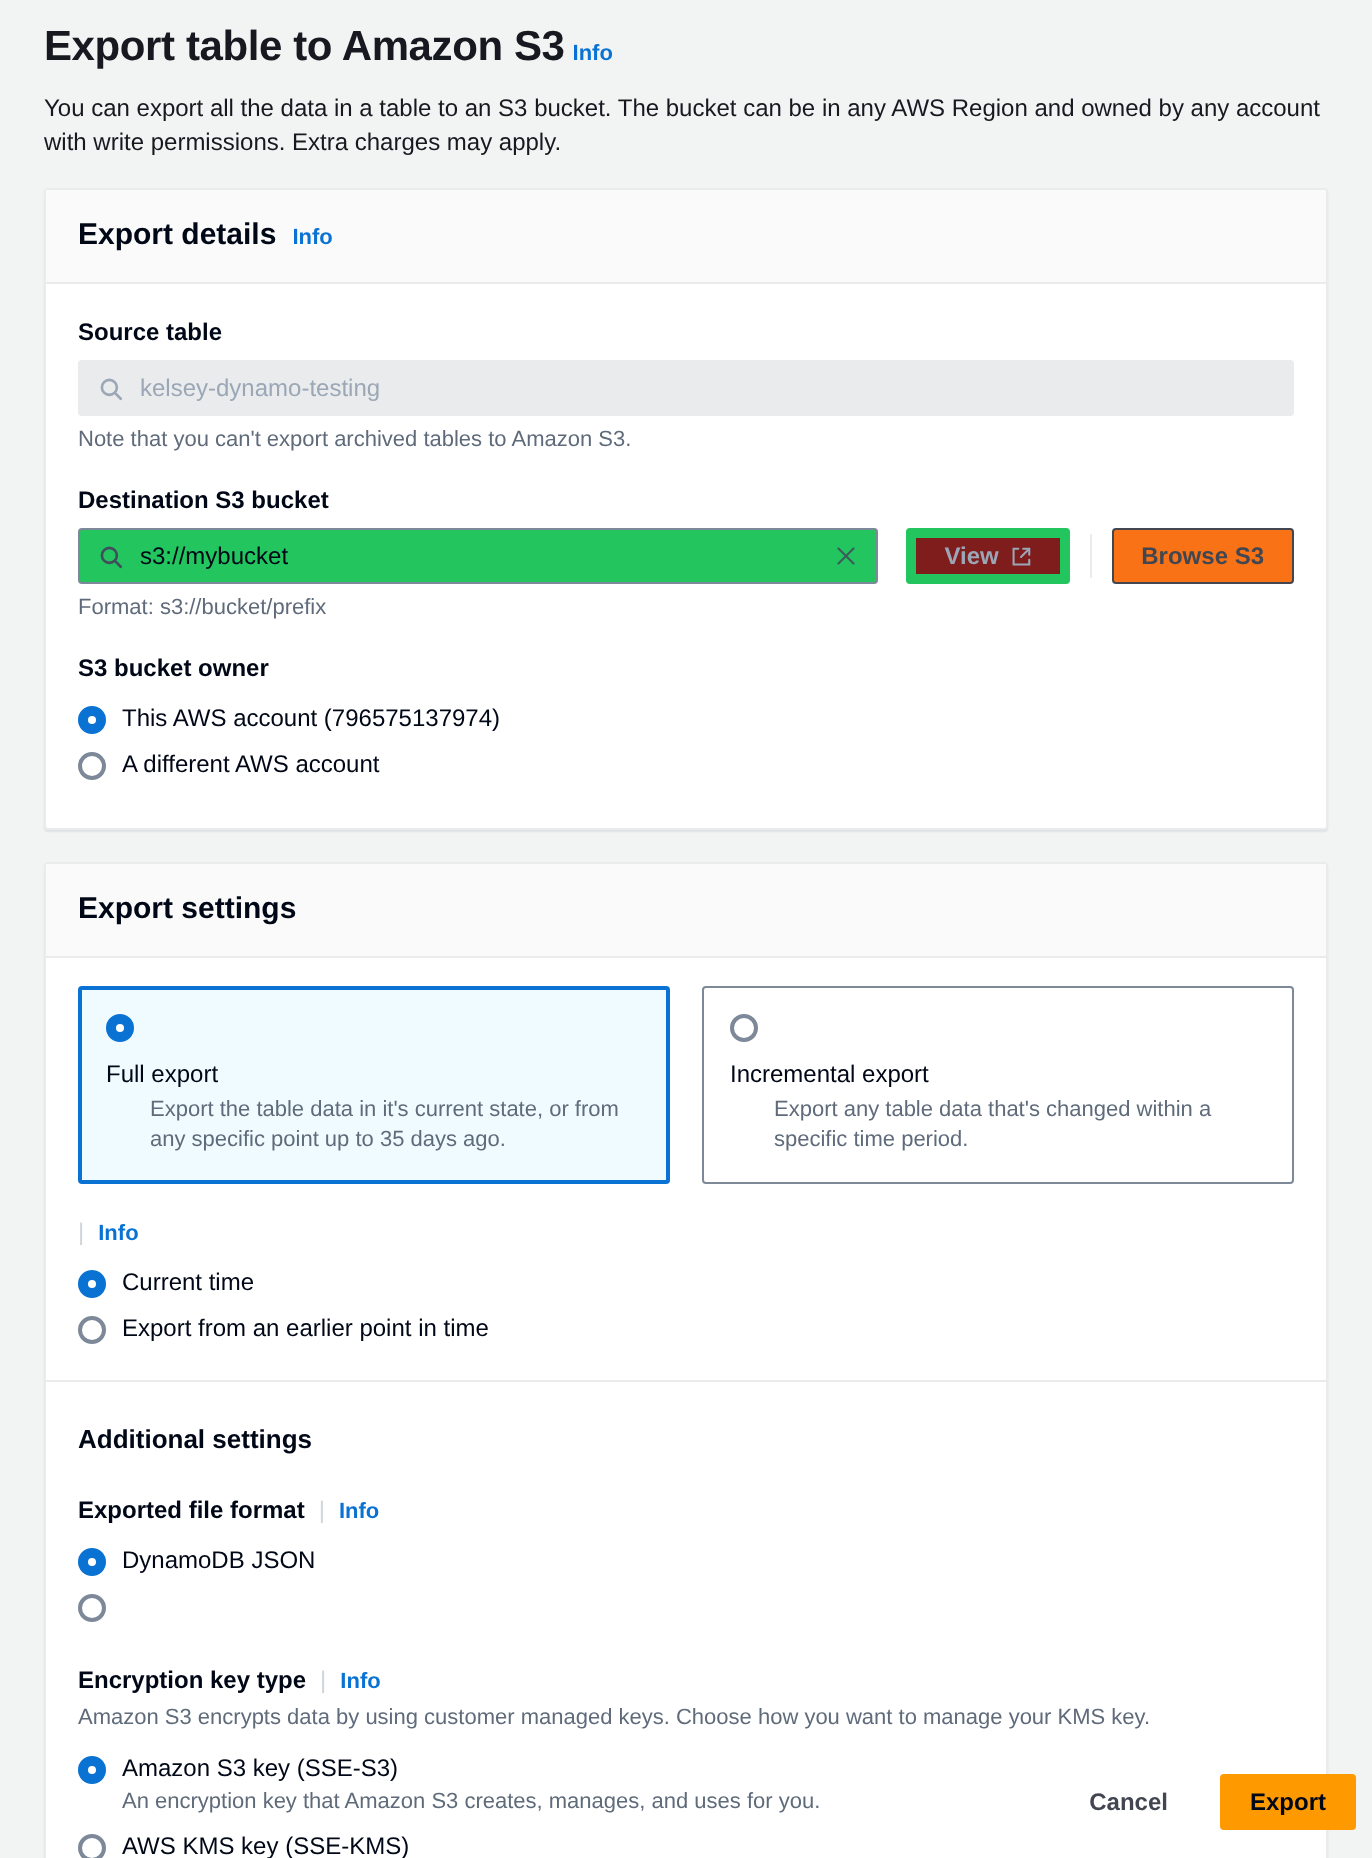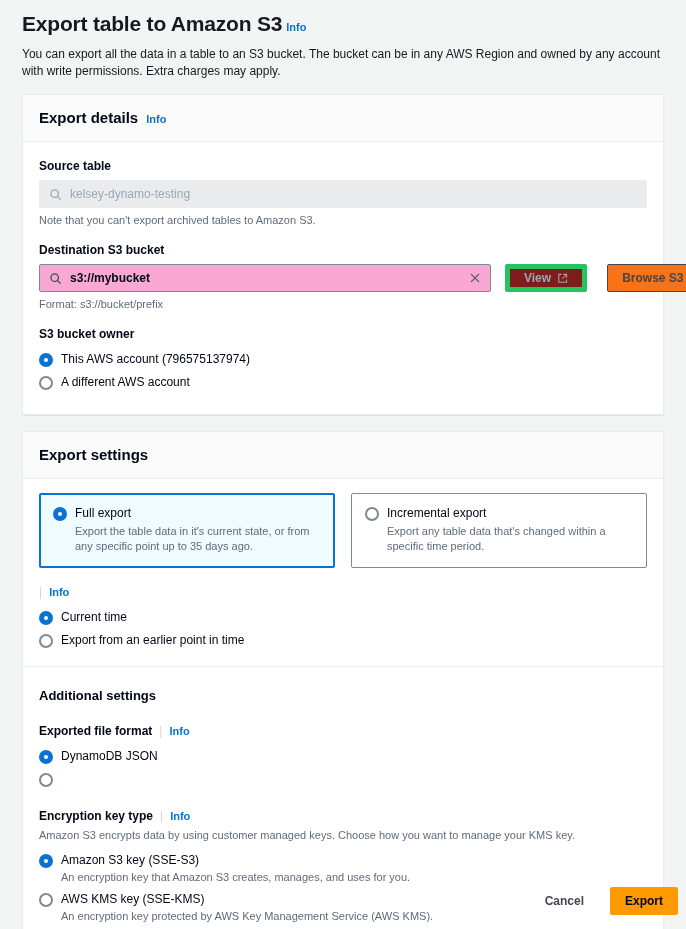--- a/index.html
+++ b/index.html
@@ -60,22 +60,22 @@
   .input-box {
     display: flex; align-items: center; gap: 8px;
     height: 28px; padding: 4px 9px; border-radius: 2px;
     font-size: 12px; flex: 0 0 auto;
   }
   .input-box.disabled {
     background: #e9ebed; border: 1px solid #e9ebed;
     color: #9ba7b6; width: 608px;
   }
   .input-box.editable {
-    background: #f9a8d4; border: 1px solid #7d8998;
-    color: #000716; width: 452px; justify-content: space-between; font-weight: bold;
+    background: #22c55e; border: 1px solid #7d8998;
+    color: #000716; width: 400px; justify-content: space-between;
   }
   .input-inner { display: flex; align-items: center; gap: 8px; overflow: hidden; }
   .input-text { font-size: 12px; white-space: nowrap; }
   .icon { display: inline-flex; align-items: center; justify-content: center; flex: 0 0 auto; }
   .clear-btn { cursor: pointer; opacity: .85; }
 
   .btn {
     height: 28px; display: inline-flex; align-items: center; justify-content: center;
     gap: 6px; padding: 0 14px; font-size: 12px; font-weight: 700;
     border-radius: 2px; cursor: pointer; white-space: nowrap;
@@ -104,21 +104,21 @@
   .radio-text-col { display: flex; flex-direction: column; }
 
   
   .tiles { display: flex; gap: 16px; margin-bottom: 16px; }
   .tile {
     flex: 1 1 0; border: 1px solid #7d8998; border-radius: 2px;
     padding: 11px 13px 13px 13px; background: #ffffff; cursor: pointer;
     min-height: 64px;
   }
   .tile.selected { border: 2px solid #0972d3; background: #f0fbff; padding: 10px 12px 12px 12px; }
-  .tile-head { display: flex; align-items: flex-start; gap: 8px; }
+  .tile-head { display: flex; align-items: flex-start; gap: 8px; flex-direction: column; }
   .tile-title { font-size: 12px; color: #000716; line-height: 17px; }
   .tile-desc { font-size: 11px; color: #5f6b7a; line-height: 15px; margin: 2px 0 0 22px; }
 
   .divider { height: 1px; background: #e9ebed; margin: 14px -16px 0 -16px; }
   .section-title { font-size: 13px; font-weight: 700; color: #000716; line-height: 18px; }
 
   
   .footer {
     position: absolute; left: 0; right: 0; bottom: 0;
     height: 57px; display: flex; align-items: center; justify-content: flex-end;

